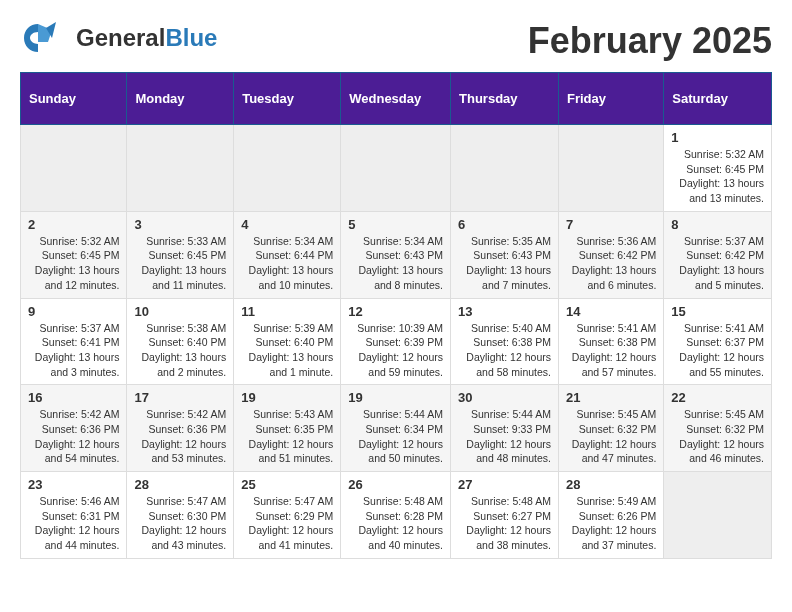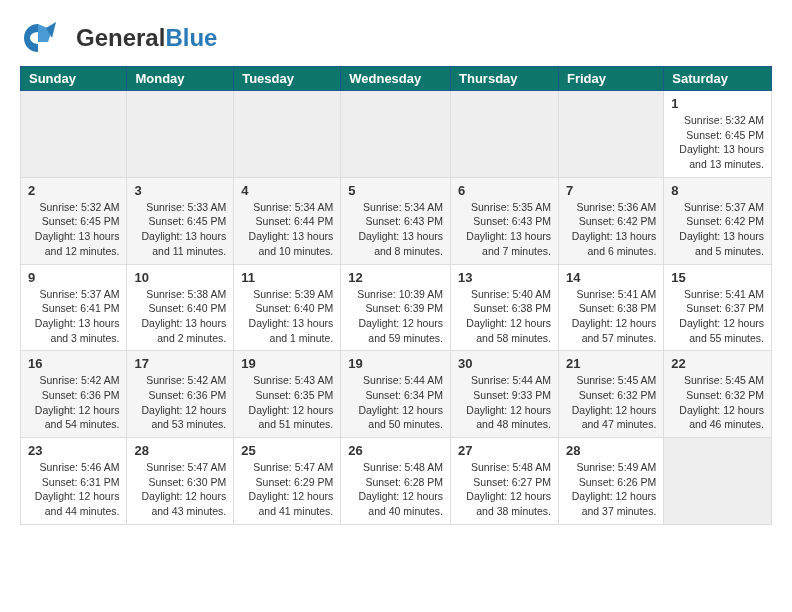--- a/index.html
+++ b/index.html
@@ -32,24 +32,24 @@
     .calendar-subtitle {
       font-size: 16px;
       color: #555;
     }
     .calendar {
       width: 100%;
       border-collapse: collapse;
       border: 1px solid #ccc;
     }
     .calendar th {
-      background-color: #0f766e;
+      background-color: #4c1d95;
       color: #fff;
       text-align: left;
-      padding: 4px 8px;
+      padding: 18px 8px;
       font-size: 13px;
       border: 1px solid #1a5a90;
     }
     .calendar td {
       vertical-align: top;
       padding: 5px 7px;
       border: 1px solid #ddd;
       width: 113px;
       min-height: 90px;
       background: #fff;
@@ -99,20 +99,21 @@
         <polygon points="26,8 36,2 32,18" fill="#2a7ab8"></polygon>
       </svg>
       <div style="margin-left:20px;">
         <span class="logo-name">
           <span style="color:#333;">General</span><span style="color:#2a7ab8;">Blue</span>
         </span>
       </div>
     </div>
   </div>
   <div class="title-section">
+    <div class="calendar-title">February 2025</div>
   </div>
 </div>
 
 <table class="calendar">
   <thead>
     <tr>
     <th>Sunday</th>
         <th>Monday</th>
         <th>Tuesday</th>
         <th>Wednesday</th>

